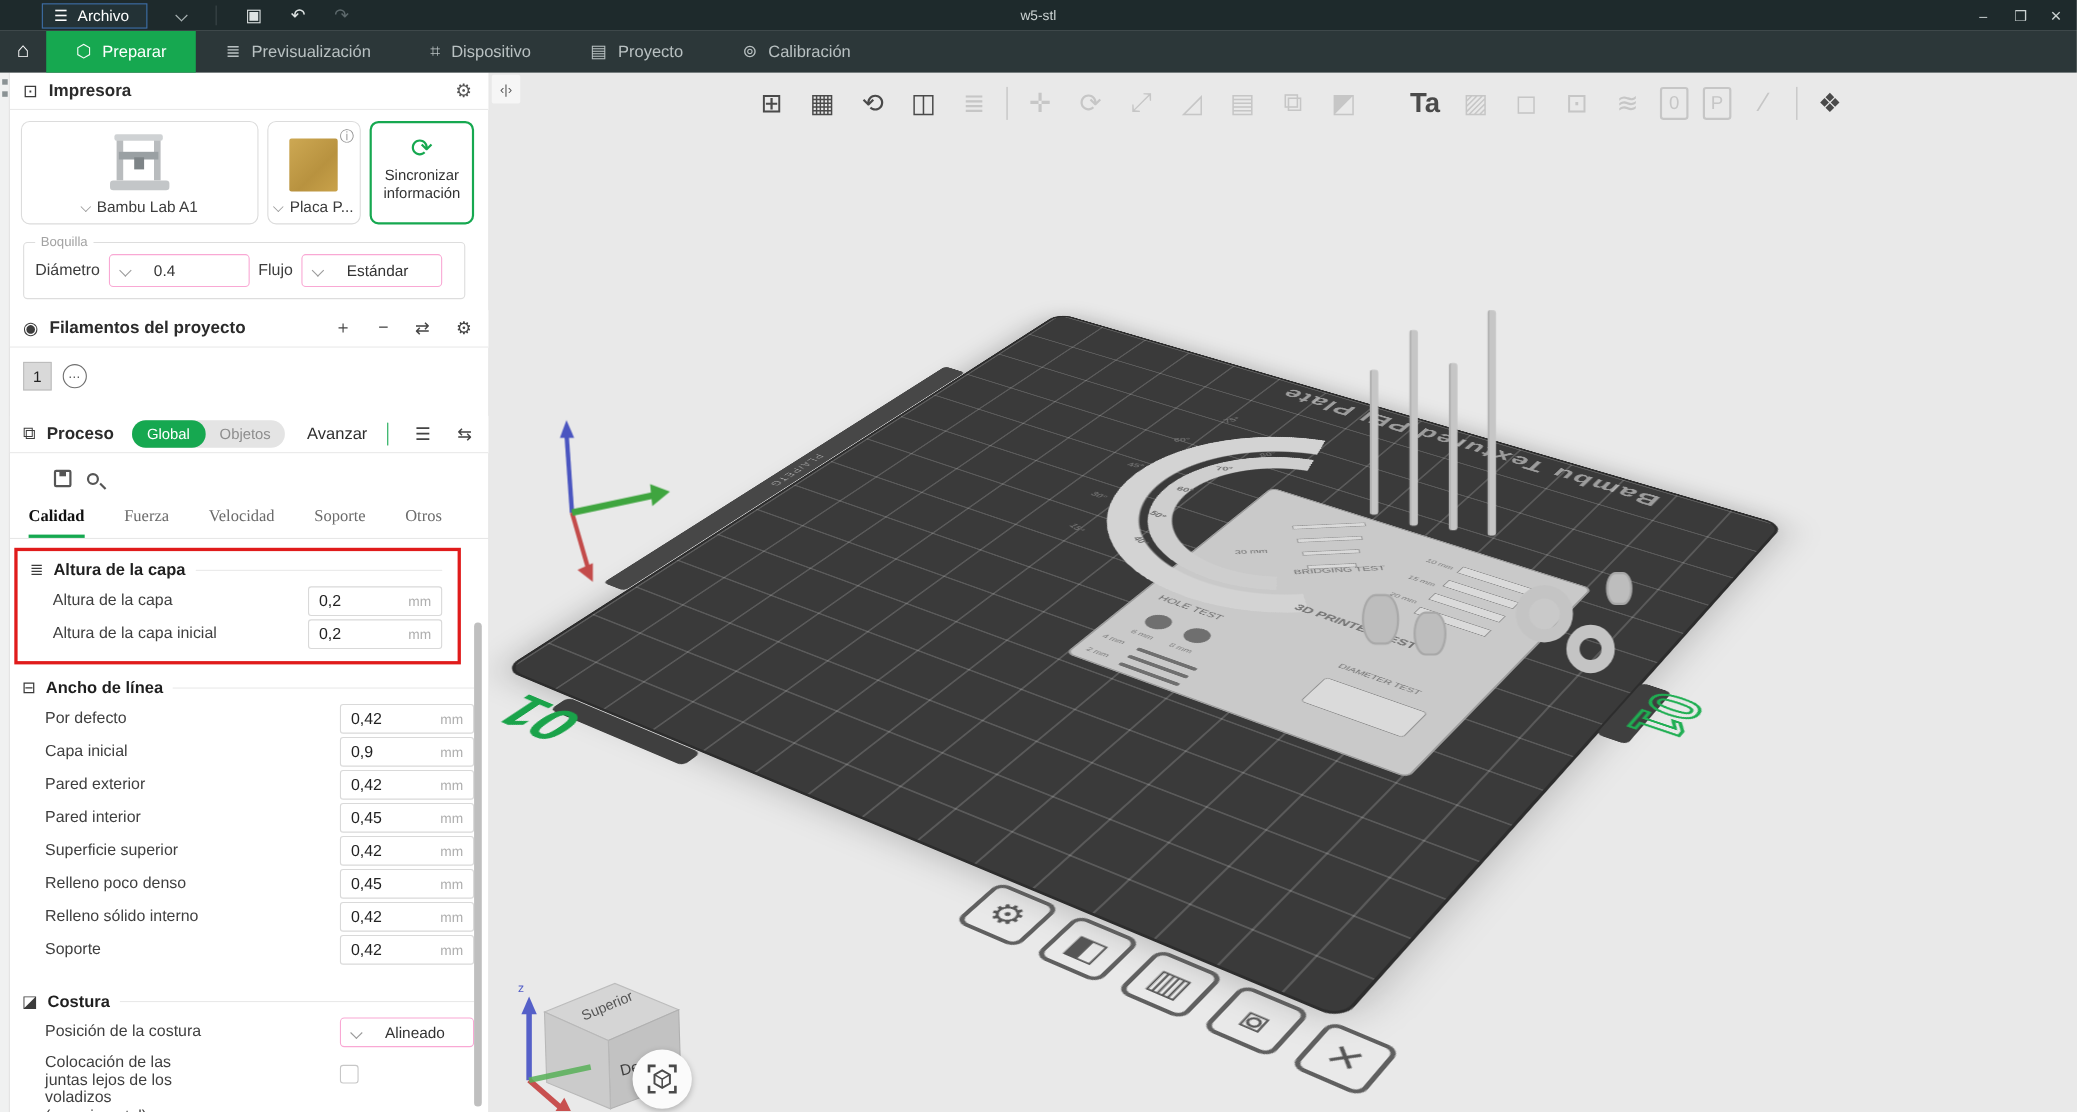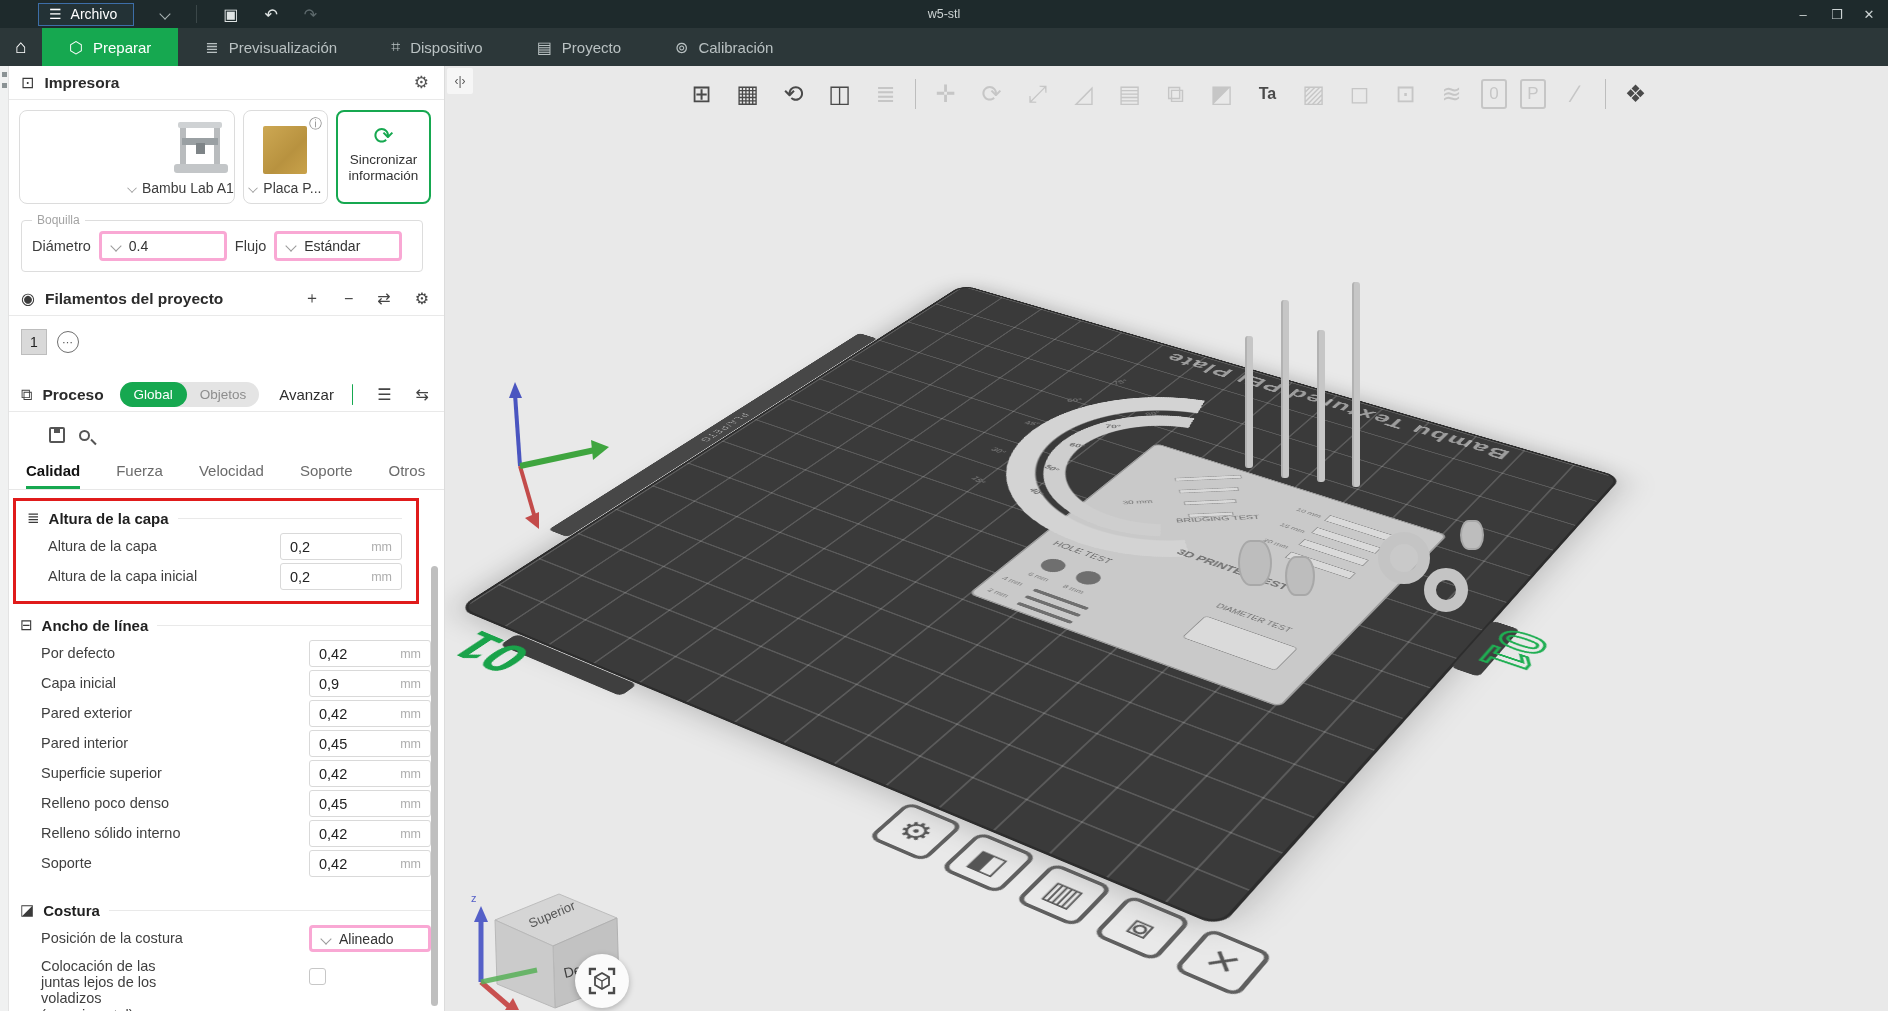--- a/index.html
+++ b/index.html
@@ -37,35 +37,35 @@
   .edge-strip i{display:block;width:5px;height:5px;background:#8a9294;margin:6px auto 0;}
   .pcontent{position:absolute;left:9px;top:0;width:436px;height:100%;}
   .sec-head{display:flex;align-items:center;gap:10px;padding:0 16px 0 12px;height:34px;border-bottom:1px solid #e9e9e9;font-weight:bold;font-size:15.5px;color:#2b2b2b;background:#fff;}
   .hicon{color:#3c3c3c;font-size:16px;font-weight:normal;}
   .spacer{flex:1;}
   .gear{color:#555;font-size:17px;font-weight:normal;}
   .mini-ico{color:#444;font-size:16px;font-weight:normal;margin-left:14px;}
 
   .cards{display:flex;gap:8px;padding:10px 14px 6px 10px;height:110px;}
   .card{border:1px solid #dcdcdc;border-radius:8px;position:relative;display:flex;flex-direction:column;align-items:center;justify-content:flex-end;padding-bottom:7px;}
-  .card-printer{width:218px;align-items:flex-end;}
+  .card-printer{width:218px;}
   .card-plate{width:86px;}
   .card-sync{width:96px;border:2px solid #16a850;justify-content:center;gap:4px;}
   .cap{display:flex;align-items:center;gap:6px;font-size:14px;color:#3c3c3c;}
   .cap .chev{border-color:#9a9a9a;transform:rotate(-45deg) scale(.85);}
   .plate-thumb{width:44px;height:48px;background:linear-gradient(135deg,#cda853,#b8923f 60%,#c9a24a);border-radius:2px;margin-bottom:6px;}
   .info-i{position:absolute;top:4px;right:5px;color:#8f8f8f;font-size:13px;}
   .sync-ico{color:#16a850;font-size:24px;line-height:1;}
   .sync-txt{font-size:13.5px;color:#333;text-align:center;line-height:1.15;}
   .printer-art{margin-bottom:4px;}
 
   .fieldset{position:relative;margin:10px 22px 0 12px;border:1px solid #ddd;border-radius:4px;height:52px;display:flex;align-items:center;gap:8px;padding:0 10px;}
   .legend{position:absolute;top:-8px;left:10px;background:#fff;padding:0 5px;font-size:12px;color:#a3a3a3;}
   .flabel{font-size:14.5px;color:#3c3c3c;}
-  .select{border:3px solid #f9a8d4;border-radius:4px;height:30px;display:flex;align-items:center;gap:9px;padding:0 10px;font-size:14px;color:#333;background:#fff;}
+  .select{border:1px solid #f9a8d4;border-radius:4px;height:30px;display:flex;align-items:center;gap:22px;padding:0 10px;font-size:14px;color:#333;background:#fff;}
   .select .chev{border-color:#9a9a9a;}
   .sel-d{width:128px;} .sel-f{width:128px;}
 
   .fil-row{display:flex;align-items:center;gap:10px;padding:12px 16px 10px 12px;height:50px;}
   .findex{width:26px;height:26px;background:#d9d9d9;border:1px solid #bdbdbd;color:#222;display:flex;align-items:center;justify-content:center;font-size:14px;}
   .fil-sel{flex:1;}
   .more-btn{width:22px;height:22px;border:1.5px solid #6f6f6f;border-radius:50%;display:flex;align-items:center;justify-content:center;font-size:11px;color:#555;letter-spacing:1px;}
 
   .proc-head{margin-top:12px;}
   .pillseg{display:flex;align-items:center;background:#e4e4e4;border-radius:13px;height:25px;font-weight:normal;}
@@ -75,21 +75,21 @@
   .toggle{width:42px;height:21px;background:#16a850;border-radius:11px;position:relative;margin-left:8px;}
   .toggle i{position:absolute;right:2px;top:2px;width:17px;height:17px;background:#fff;border-radius:50%;}
 
   .profile-row{display:flex;align-items:center;gap:14px;padding:8px 16px 6px 40px;height:44px;}
   .prof-sel{flex:1;}
   .ico-save{width:16px;height:16px;border:2px solid #555;border-radius:2px;position:relative;}
   .ico-save:after{content:"";position:absolute;left:3px;top:-1px;width:6px;height:5px;background:#555;}
   .ico-search{width:11px;height:11px;border:2px solid #555;border-radius:50%;position:relative;}
   .ico-search:after{content:"";position:absolute;left:9px;top:9px;width:7px;height:2px;background:#555;transform:rotate(45deg);}
 
-  .ptabs{display:flex;gap:36px;padding:6px 16px 0 17px;height:34px;border-bottom:1px solid #e7e7e7;font-size:15px;color:#6b6b6b;}
+  .ptabs{display:flex;gap:36px;padding:6px 16px 0 17px;height:34px;border-bottom:1px solid #e7e7e7;font-size:15px;color:#6b6b6b;font-family:Liberation Serif, serif;}
   .ptab{padding-bottom:8px;}
   .ptab.active{color:#111;font-weight:bold;border-bottom:3px solid #16a850;}
 
   .redbox{margin:8px 26px 0 4px;border:3px solid #e01b1b;padding:6px 0 8px;}
   .group-head{display:flex;align-items:center;gap:9px;margin:2px 14px 6px 11px;font-weight:bold;font-size:15px;color:#1f1f1f;}
   .group-head .gico{font-weight:normal;color:#3a3a3a;font-size:15px;}
   .group-head .rule{flex:1;height:1px;background:#e9e9e9;}
   .srow{display:flex;align-items:center;margin:3px 14px 3px 32px;height:27px;}
   .srow .slabel{flex:1;font-size:14.5px;color:#3f3f3f;line-height:1.12;}
   .val{width:122px;height:27px;border:1px solid #d9d9d9;border-radius:3px;display:flex;align-items:center;padding:0 9px;font-size:14.5px;color:#222;background:#fff;}
@@ -414,21 +414,21 @@
     <span class="ticon">◫</span>
     <span class="ticon off">≣</span>
     <span class="tsep"></span>
     <span class="ticon off">✛</span>
     <span class="ticon off">⟳</span>
     <span class="ticon off">⤢</span>
     <span class="ticon off">◿</span>
     <span class="ticon off">▤</span>
     <span class="ticon off">⧉</span>
     <span class="ticon off">◩</span>
-    <span class="ticon" style="font-size:16px;font-weight:bold;">Ta</span>
+    <span class="ticon" style="font-size:25px;font-weight:bold;margin-left:28px;">Ta</span>
     <span class="ticon off">▨</span>
     <span class="ticon off">◻</span>
     <span class="ticon off">⊡</span>
     <span class="ticon off">≋</span>
     <span class="ticon off boxed">0</span>
     <span class="ticon off boxed">P</span>
     <span class="ticon off">∕</span>
     <span class="tsep"></span>
     <span class="ticon">❖</span>
   </div>

